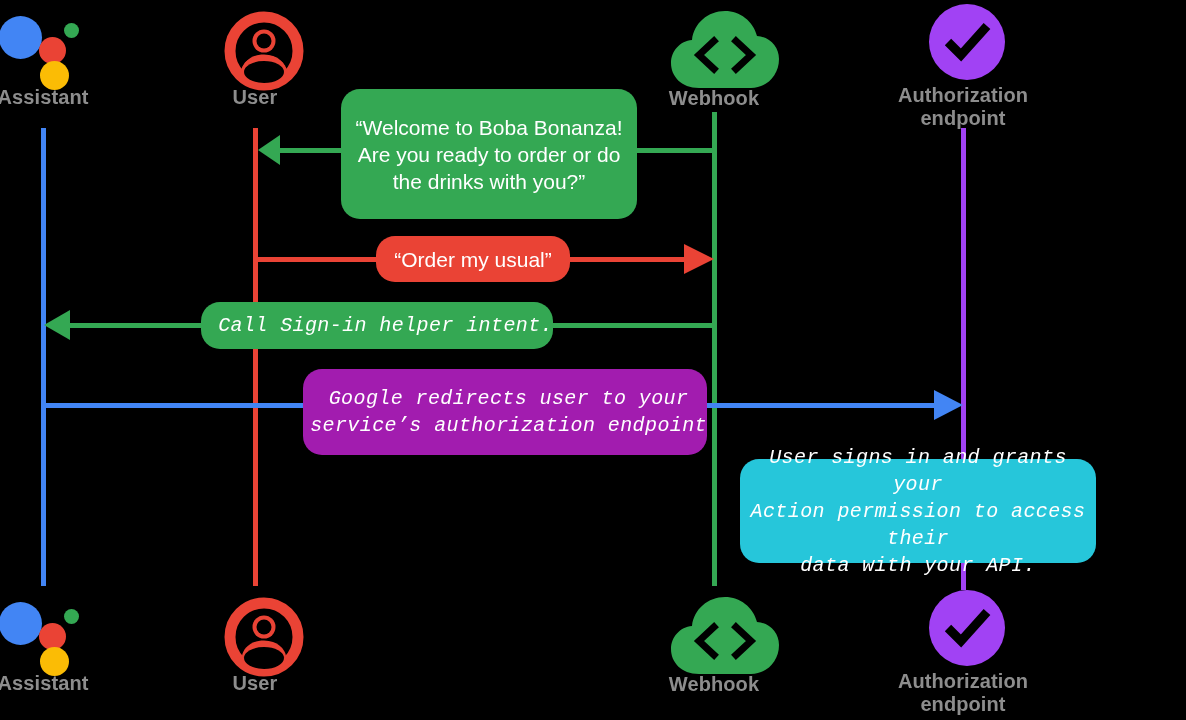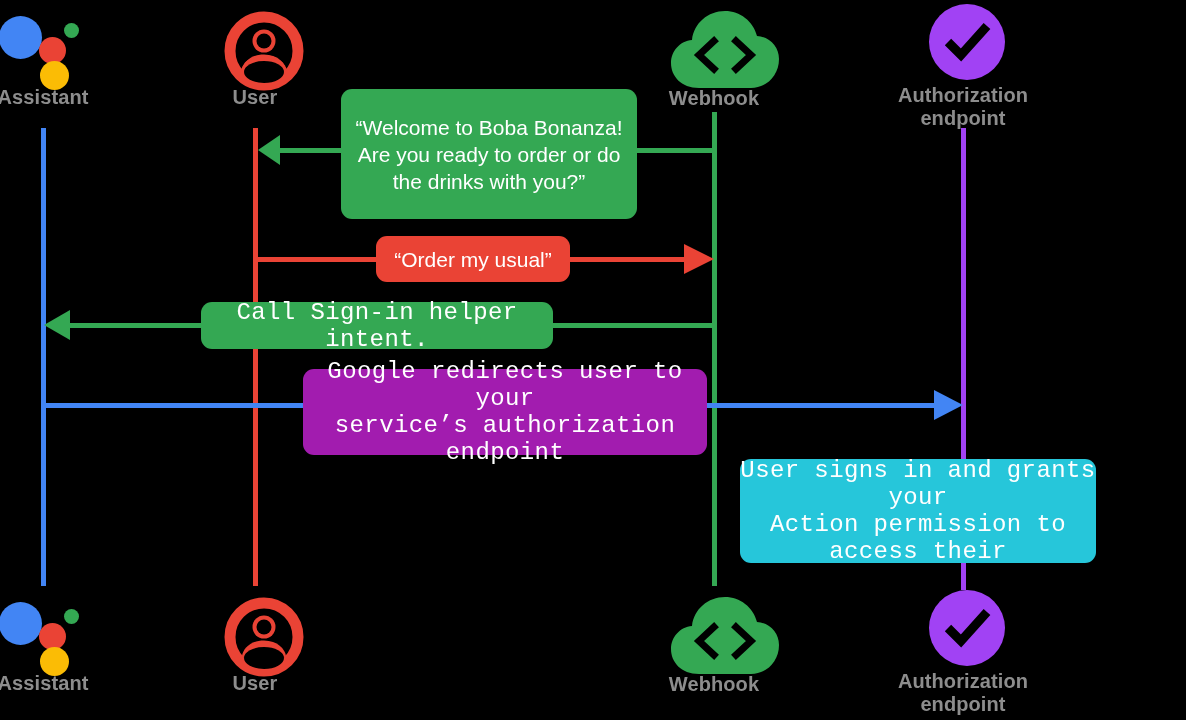--- a/index.html
+++ b/index.html
@@ -57,36 +57,37 @@
 
   
   .lifeline {
     position: absolute;
     width: 5px;
   }
 
   
   .msgbox {
     position: absolute;
-    border-radius: 11px;
+    border-radius: 19px;
     color: #ffffff;
     display: flex;
     align-items: center;
     justify-content: center;
     text-align: center;
     box-sizing: border-box;
   }
   .msgbox.sans {
     font-family: "Liberation Sans", sans-serif;
     font-size: 21px;
     line-height: 27px;
   }
   .msgbox.mono {
     font-family: "Liberation Mono", "DejaVu Sans Mono", monospace;
-    font-size: 24px;
+    font-style: italic;
+    font-size: 20px;
     line-height: 27px;
     letter-spacing: 0.4px;
     justify-content: flex-end;
   }
 
   
   .conn {
     position: absolute;
     height: 5px;
   }
@@ -195,20 +196,21 @@
     <div>
       <div>Google redirects user to your</div>
       <div>service’s authorization endpoint</div>
     </div>
   </div>
 
   <div class="msgbox mono" style="left:740px; top:459px; width:356px; height:104px; background:#26c6da;">
     <div>
       <div>User signs in and grants your</div>
       <div>Action permission to access their</div>
+      <div>data with your API.</div>
     </div>
   </div>
 
   <div class="actor" style="left:-57px; top:594px;">
     <div class="actor-icon">
       <span class="ga-blue"></span>
       <span class="ga-red"></span>
       <span class="ga-green"></span>
       <span class="ga-yellow"></span>
     </div>

